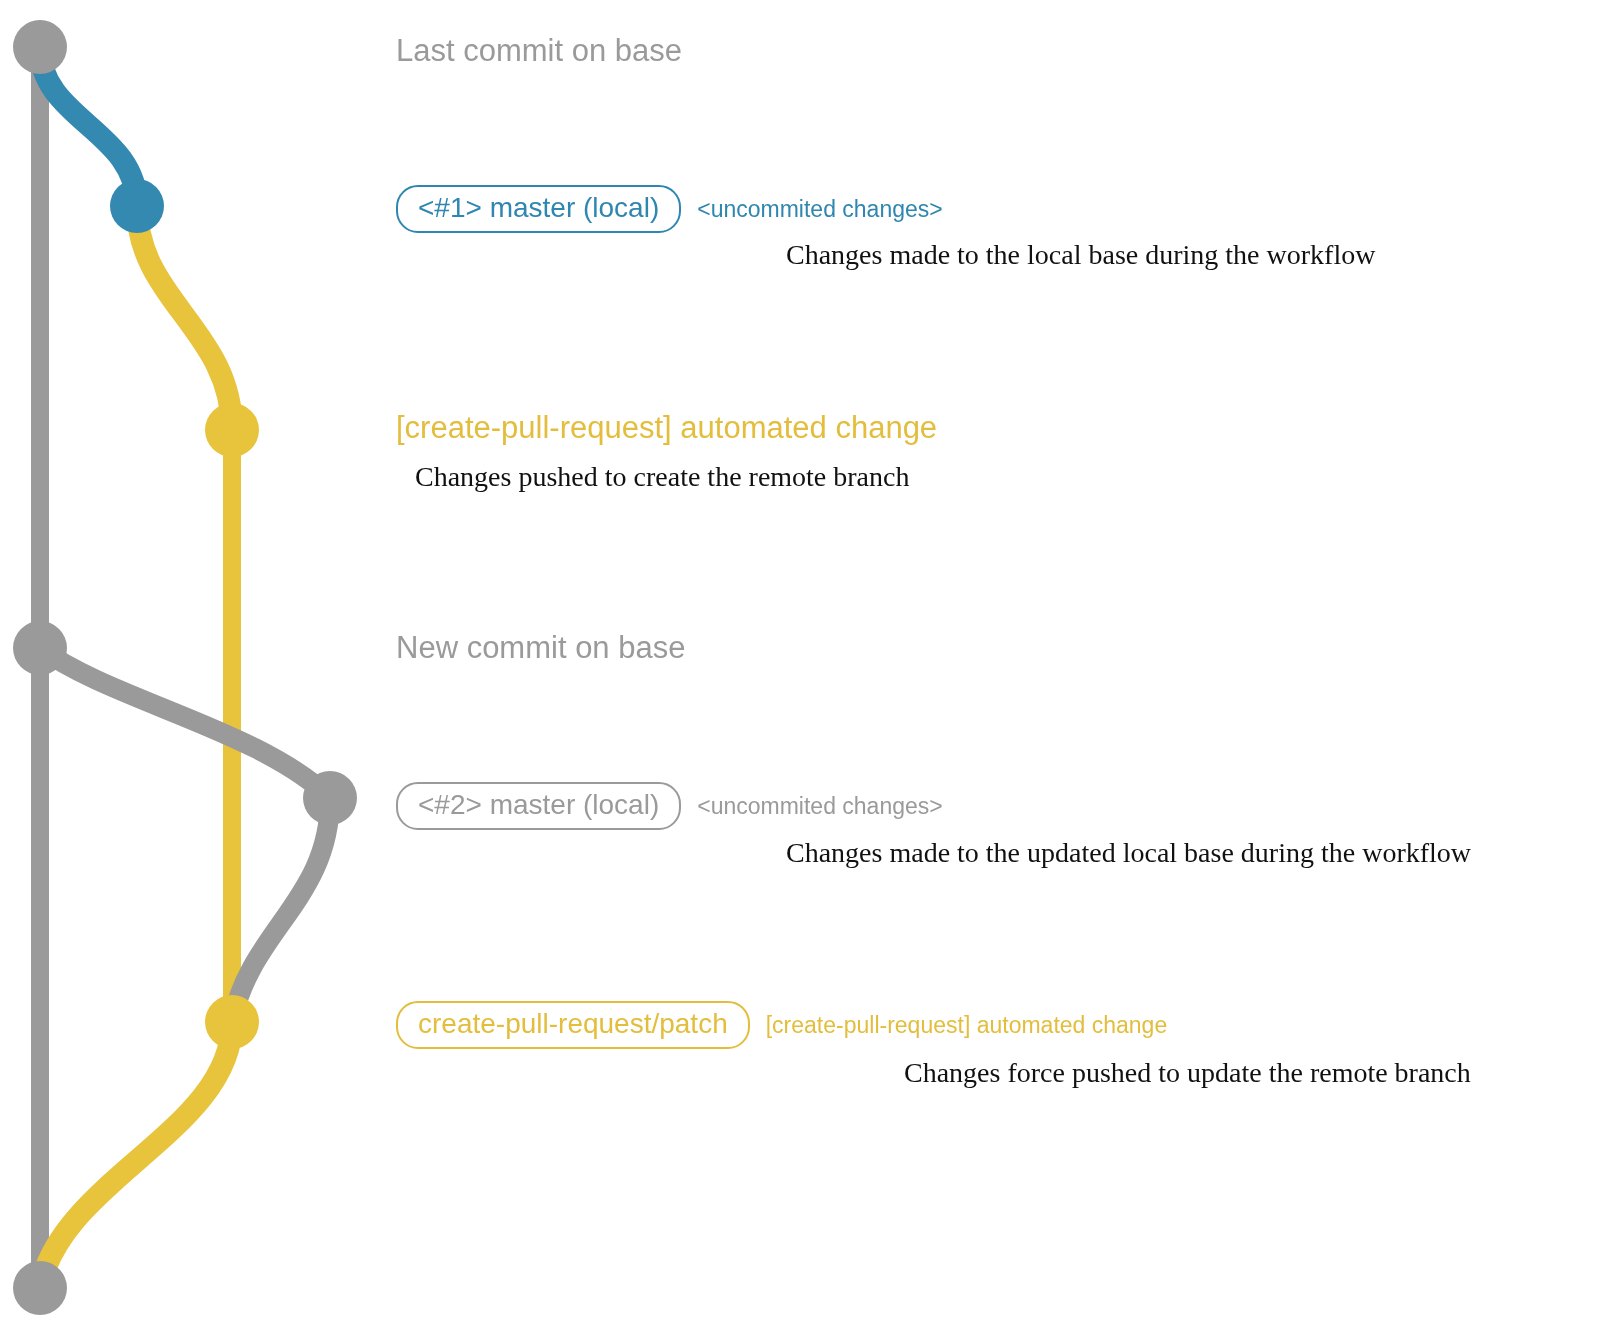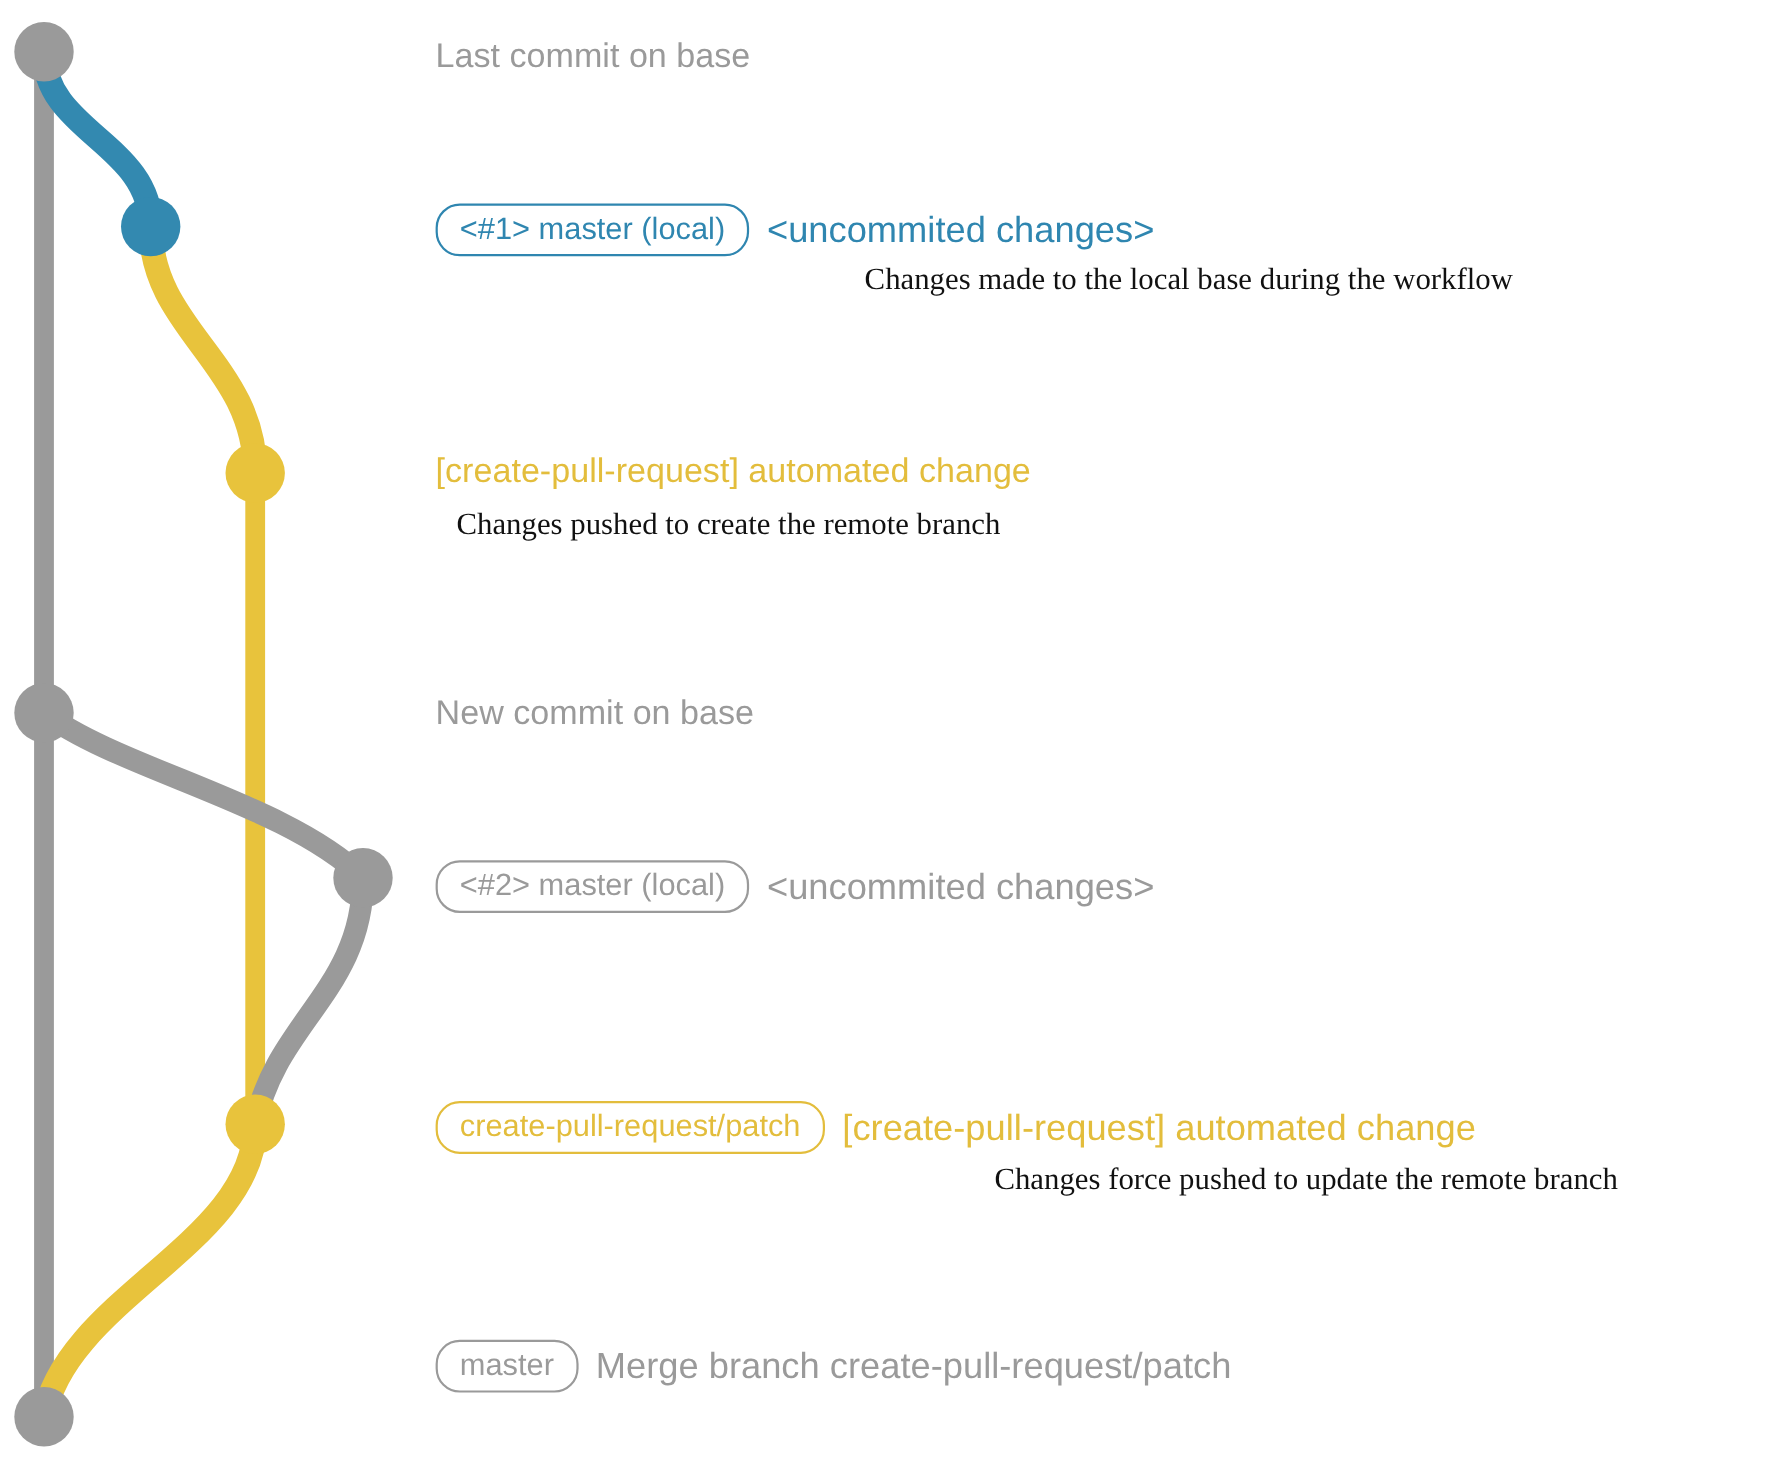--- a/index.html
+++ b/index.html
@@ -50,21 +50,21 @@
     font-size: 28px;
     line-height: 1.05;
     background: #ffffff;
     box-sizing: border-box;
   }
   .badge.blue   { border: 2.5px solid #2f86b0; color: #2f86b0; }
   .badge.gray   { border: 2.5px solid #9a9a9a; color: #9a9a9a; }
   .badge.yellow { border: 2.5px solid #e3bd3c; color: #e3bd3c; }
 
   .badge-caption {
-    font-size: 33px;
+    font-size: 23px;
     line-height: 1.05;
     margin-left: 16px;
     white-space: nowrap;
   }
   .desc {
     position: absolute;
     font-family: "Liberation Serif", serif;
     font-size: 28px;
     line-height: 1.1;
     color: #111111;
@@ -117,25 +117,22 @@
   <div class="desc" style="left:415px; top:462px;">Changes pushed to create the remote branch</div>
 
   <div class="row" style="top:632px;">
     <div class="headline gray-text">New commit on base</div>
   </div>
 
   <div class="row badge-line" style="top:782px;">
     <span class="badge gray">&lt;#2&gt; master (local)</span>
     <span class="badge-caption gray-text">&lt;uncommited changes&gt;</span>
   </div>
+  <div class="desc" style="left:786px; top:838px;">Changes made to the updated local base during the workflow</div>
 
   <div class="row badge-line" style="top:1001px;text-align:center;">
     <span class="badge yellow">create-pull-request/patch</span>
     <span class="badge-caption yellow-text">[create-pull-request] automated change</span>
   </div>
   <div class="desc" style="left:876px; top:1058px;margin-left:28px;">Changes force pushed to update the remote branch</div>
 
-  <div class="row badge-line" style="top:1218px;">
-    <span class="badge gray">master</span>
-    <span class="badge-caption gray-text">Merge branch create-pull-request/patch</span>
-  </div>
 
 </div>
 
 </body></html>

